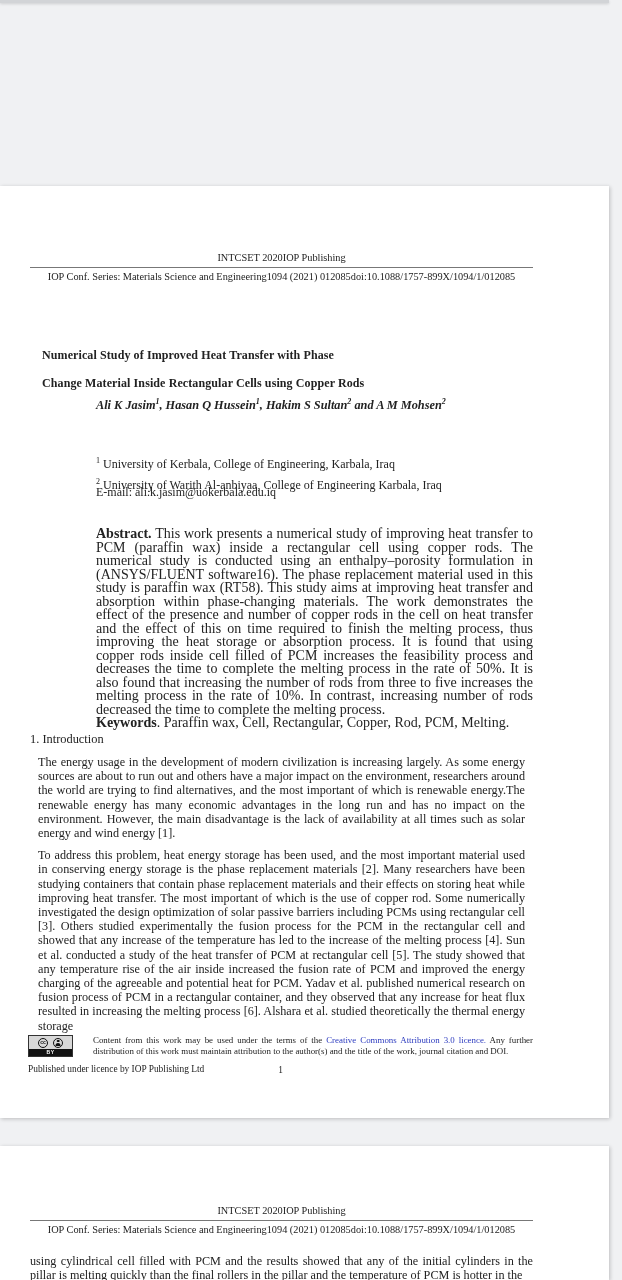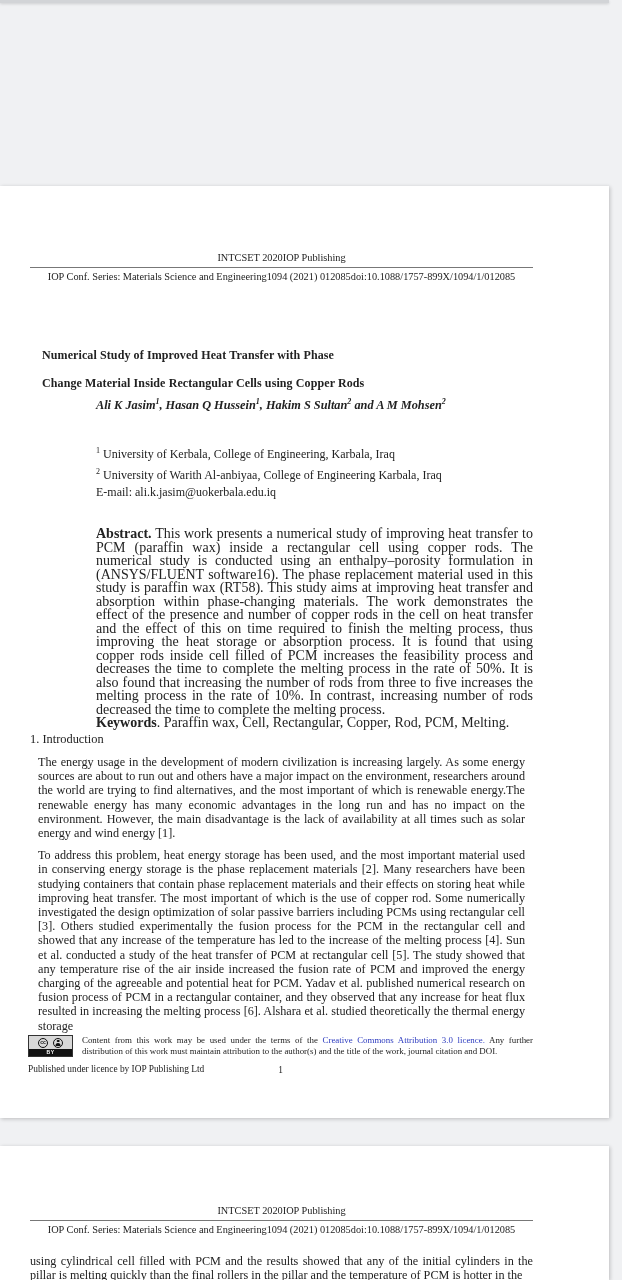--- a/index.html
+++ b/index.html
@@ -45,21 +45,21 @@
     position: absolute; top: 155px; left: 42px; width: 520px;
     font-size: 12px; font-weight: bold; line-height: 28px;
     letter-spacing: .1px;
   }
   .authors {
     position: absolute; top: 211px; left: 96px;
     font-size: 12.3px; font-weight: bold; white-space: nowrap; font-style: italic;
   }
   .authors sup, .affils sup { font-size: 8px; }
   .affils {
-    position: absolute; top: 256px; left: 96px;
+    position: absolute; top: 266px; left: 96px;
     font-size: 12px; line-height: 17px;
   }
   .email {
     position: absolute; top: 299px; left: 96px;
     font-size: 12px;
   }
   .abstract {
     position: absolute; top: 341px; left: 96px; width: 437px;
     font-size: 14px; line-height: 13.5px; text-align: justify;
   }
@@ -70,21 +70,21 @@
   }
   .intro-body {
     position: absolute; top: 561px; left: 30px; width: 503px;
     font-size: 12.2px; line-height: 14.2px; text-align: justify;
   }
   .intro-body p { margin: 8px; }
 
   .footnote {
     position: absolute; top: 849px; left: 28px; width: 505px;
   }
-  .lic-row { display: flex; gap: 9px; align-items: flex-start; }
+  .lic-row { display: flex; gap: 20px; align-items: flex-start; }
   .cc-badge {
     width: 45px; height: 22px; flex: 0 0 auto;
     border: 1px solid #333; box-sizing: border-box;
     display: flex; flex-direction: column;
   }
   .cc-top {
     flex: 1; background: #d8d8d8;
     display: flex; align-items: center; justify-content: center; gap: 5px;
   }
   .cc-circle {

